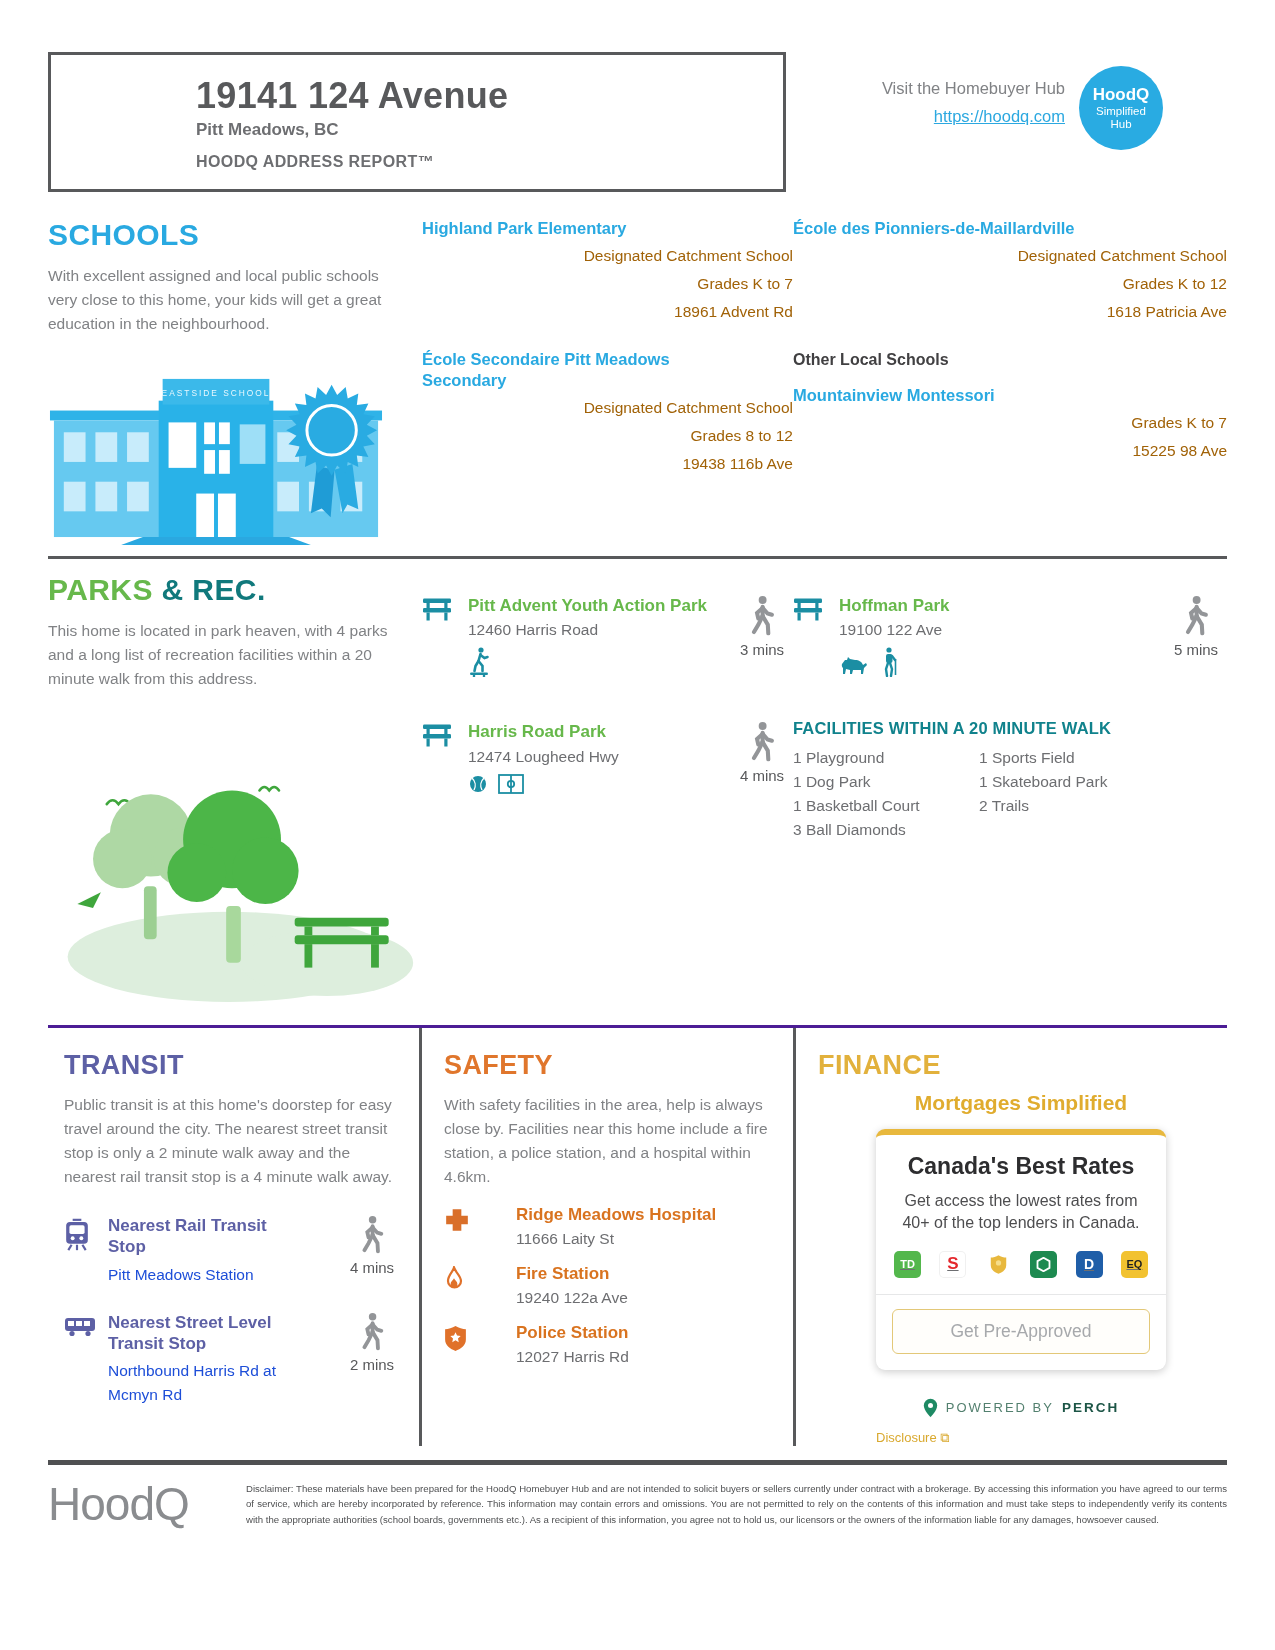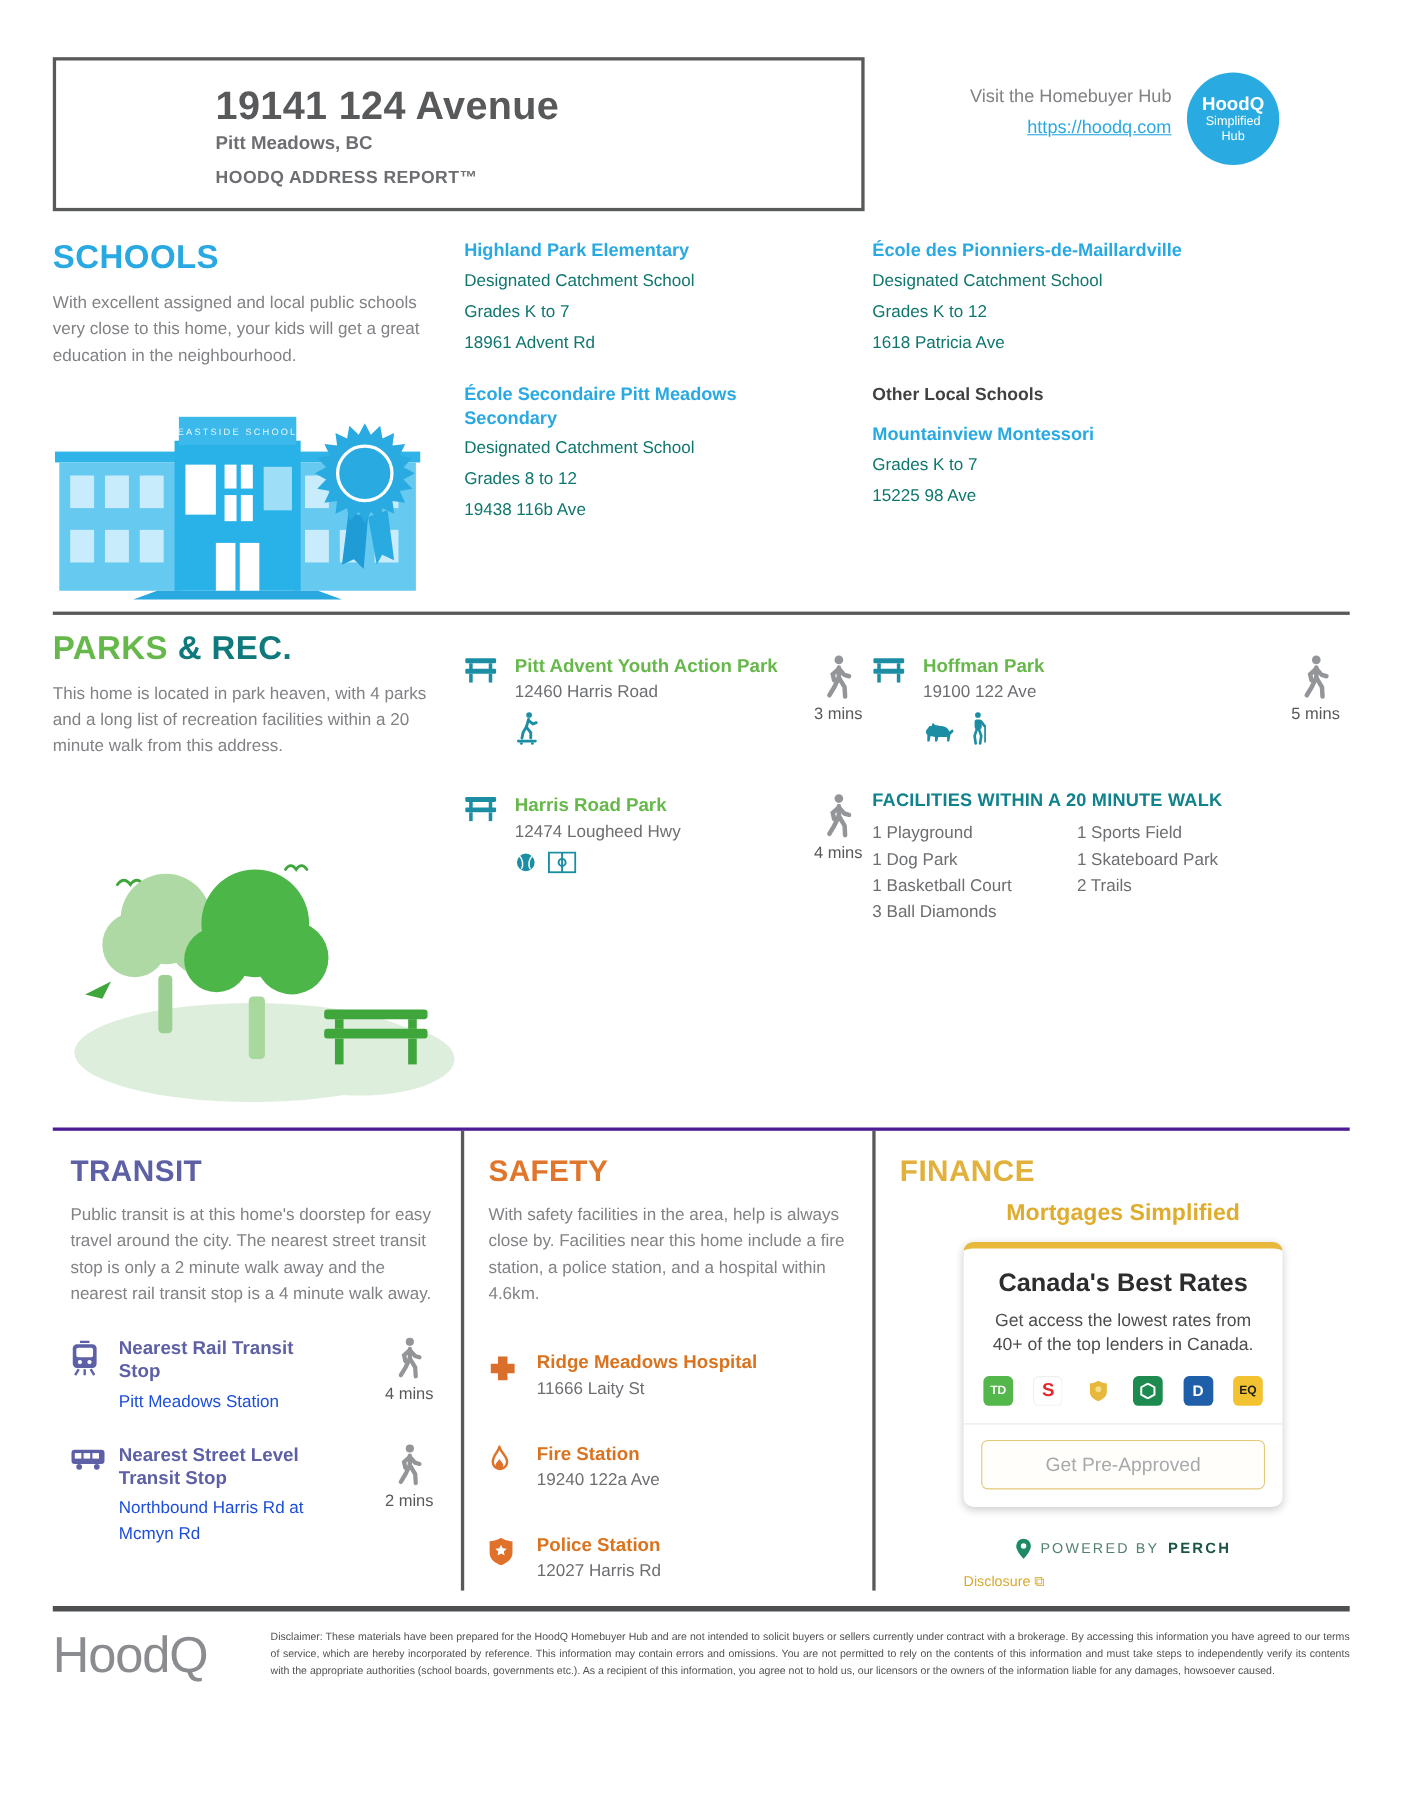--- a/index.html
+++ b/index.html
@@ -29,21 +29,21 @@
   .blue   { color:#29a9e1; } .green { color:#67b84b; } .teal { color:#10797c; }
   .purple { color:#5d60a5; } .orange { color:#e0762c; } .gold { color:#e2b13c; }
   .para { font-size:15.5px; color:#808285; line-height:1.55; margin-top:12px; }
 
   
   .schools { display:flex; margin-top:26px; }
   .schools .col-a { width:374px; padding-right:14px; }
   .schools .col-b { width:371px; }
   .schools .col-c { flex:1; }
   .school-item .s-name { font-size:16.5px; font-weight:bold; color:#29a9e1; line-height:1.3; cursor:pointer; }
-  .school-item .s-line { font-size:15.5px; color:#0f766e; margin-top:6px; line-height:1.4; }
+  .school-item .s-line { font-size:15.5px; color:#a16207; margin-top:6px; line-height:1.4;text-align:right; }
   .school-item + .school-item { margin-top:26px; }
   .other-title { font-size:16px; font-weight:bold; color:#414042; margin:28px 0 16px; }
   .school-illu { margin-top:30px; }
 
   
   .parks-wrap { margin-top:10px; border-top:3px solid #58595b; padding-top:14px; }
   .parks { display:flex; }
   .parks .col-a { width:374px; padding-right:14px; }
   .parks .col-b { width:371px; padding-top:22px; }
   .parks .col-c { flex:1; padding-top:22px; }
@@ -68,32 +68,32 @@
   .bt-col { padding-top:22px; }
   .bt-transit { width:371px; padding-right:16px; padding-left:16px; }
   .bt-safety  { width:374px; border-left:3px solid #58595b; padding-left:22px; padding-right:10px; }
   .bt-finance { flex:1; border-left:3px solid #58595b; padding-left:22px; }
   .bt-title { font-size:27px; font-weight:bold; letter-spacing:.4px; }
   .stop { display:flex; margin-top:26px; }
   .stop-icon { width:44px; flex:none; padding-top:3px; }
   .stop-text { flex:1; padding-right:6px; }
   .stop-label { font-size:17px; font-weight:bold; color:#5d60a5; line-height:1.25; }
   .stop-value { font-size:15.5px; color:#1d4ed8; margin-top:5px; line-height:1.5; }
-  .sfty { display:flex; margin-top:40px; }
+  .sfty { display:flex; margin-top:16px;gap:28px; }
   .sfty-icon { width:44px; flex:none; padding-top:2px; }
   .sfty-name { font-size:17px; font-weight:bold; color:#d9731f; cursor:pointer; }
   .sfty-addr { font-size:15.5px; color:#6d6e71; margin-top:5px; }
 
   
   .fin-sub { font-size:21px; font-weight:bold; color:#e0ac2e; text-align:center; width:290px; margin:10px 0 0 58px; }
   .fin-card { width:290px; margin:14px 0 0 58px; background:#fff; border-radius:9px;
     box-shadow:0 2px 8px rgba(0,0,0,.20); border-top:6px solid #e8b83d; padding:18px 16px 16px; text-align:center; }
   .fin-card-title { font-size:23px; font-weight:bold; color:#2d2d2f; }
   .fin-card-body { font-size:16px; color:#4d4d4f; line-height:1.4; margin-top:10px; }
-  .lenders { display:flex; justify-content:space-between; margin:16px 2px 0; }
+  .lenders { display:flex; justify-content:space-between; margin:16px 2px 0;text-decoration:underline; }
   .lender { width:27px; height:27px; border-radius:5px; display:flex; align-items:center; justify-content:center;
     font-size:11px; font-weight:bold; }
   .fin-hr { border:none; border-top:1px solid #e6e7e8; margin:16px -16px 0; }
   .fin-btn { display:block; width:100%; margin-top:14px; background:#fffefb; border:1.5px solid #e3c878;
     border-radius:6px; padding:11px 0; color:#a7a9ac; font-size:17.5px; font-family:"Liberation Sans",sans-serif; cursor:pointer; }
   .powered { width:290px; margin-left:58px; margin-top:28px; display:flex; align-items:center; justify-content:center; gap:8px; }
   .powered .pb { font-size:13px; letter-spacing:2px; color:#53806f; }
   .powered .brand { font-size:13.5px; letter-spacing:2px; font-weight:bold; color:#1c5546; }
   .disclosure { width:290px; margin-left:58px; margin-top:12px; 
     font-size:13px; color:#d9a92f; cursor:pointer; }

